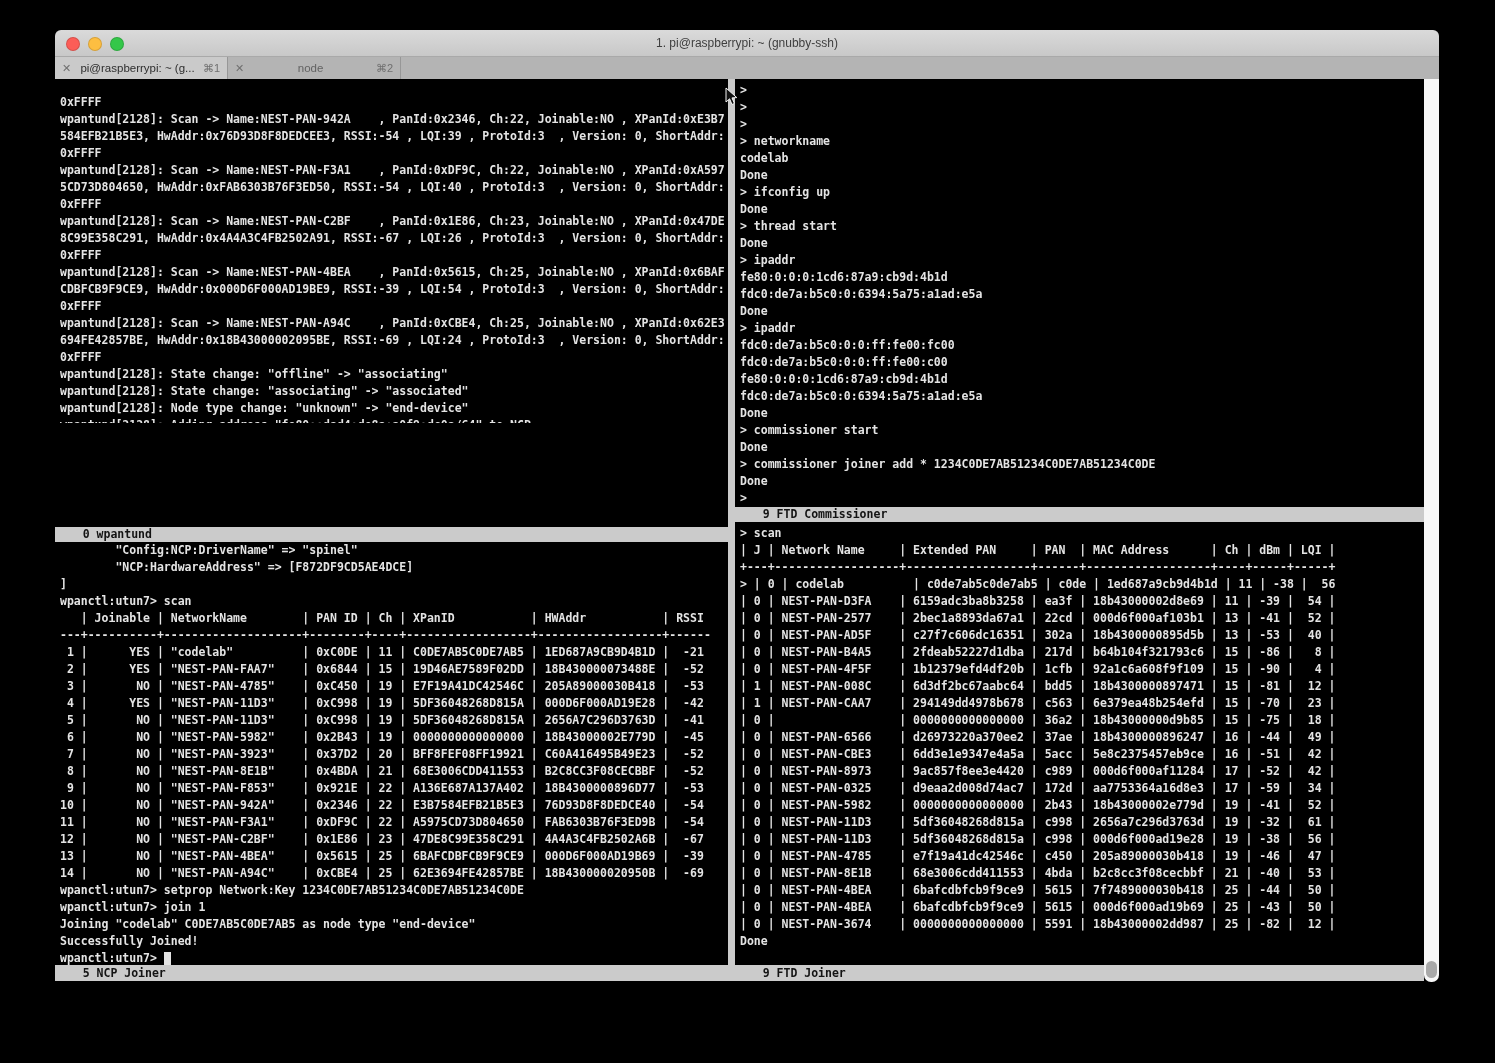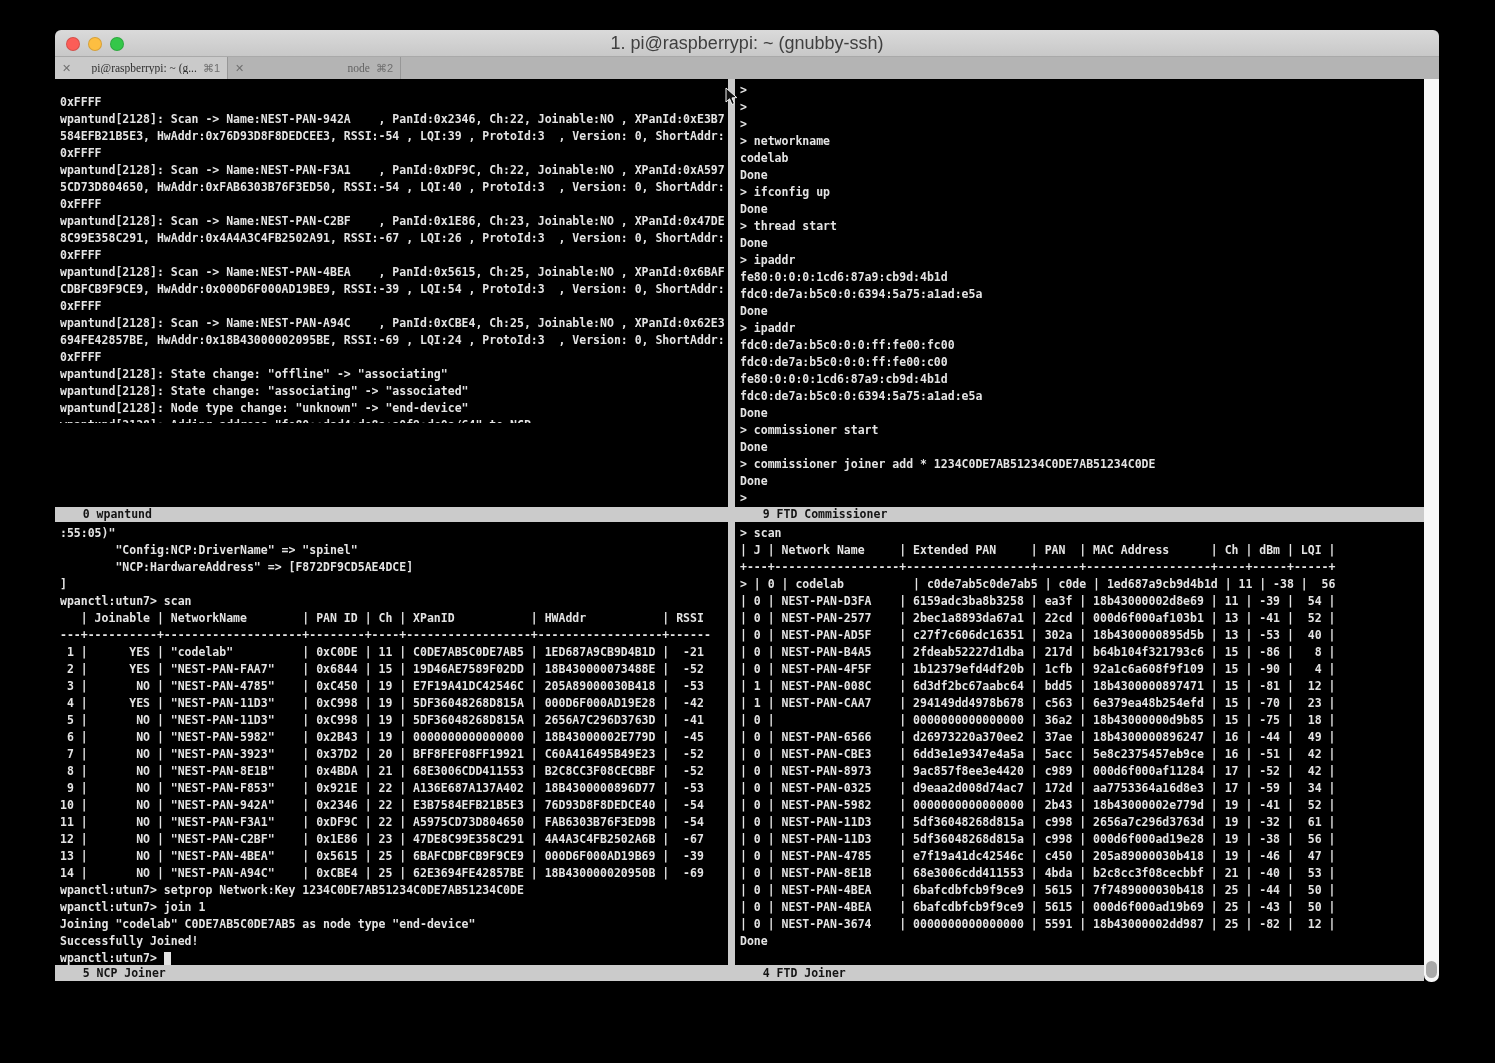--- a/index.html
+++ b/index.html
@@ -17,36 +17,36 @@
     position:relative;height:26px;
     background:linear-gradient(#dadada,#c8c8c8);
     border-bottom:1px solid #a9a9a9;
   }
   .traffic{position:absolute;left:11px;top:7px;display:flex;gap:8px;}
   .light{width:12px;height:12px;border-radius:50%;display:inline-block;border:0.5px solid rgba(0,0,0,.15);}
   .light.red{background:var(--traffic-red,#fc5d57);}
   .light.yellow{background:var(--traffic-yellow,#fdbe41);}
   .light.green{background:var(--traffic-green,#34c749);}
   .title{
-    text-align:center;line-height:26px;font-size:18px;color:#3f3f3f;
+    text-align:center;line-height:26px;font-size:12px;color:#3f3f3f;
     white-space:nowrap;overflow:hidden;
   }
   
   .tabbar{
     height:22px;background:#b4b4b4;display:flex;align-items:stretch;
     border-bottom:1px solid #8f8f8f;
   }
   .tab{
     width:173px;box-sizing:border-box;display:flex;align-items:center;
     padding:0 7px;font-size:11.5px;color:#636363;
     border-right:1px solid #979797;
   }
   .tab.active{background:#cacaca;color:#2e2e2e;}
   .tab .close{font-size:11px;color:#6f6f6f;margin-right:7px;cursor:default;}
-  .tab .tlabel{flex:1;text-align:right;white-space:nowrap;overflow:hidden;font-family:Liberation Serif, serif;}
+  .tab .tlabel{flex:1;text-align:center;white-space:nowrap;overflow:hidden;}
   .tab .shortcut{margin-left:6px;color:#6f6f6f;font-size:11px;white-space:nowrap;}
   
   .terminal{
     position:absolute;left:0;top:49px;right:0;bottom:0;
     background:var(--terminal-bg,#000);
     font-family:"DejaVu Sans Mono", monospace;
     font-weight:bold;font-size:11.5px;color:var(--terminal-fg,#e4e4e4);
   }
   .pane{position:absolute;overflow:hidden;}
   .pane pre{
@@ -59,21 +59,21 @@
   .pane-br{left:680px;top:443px;width:601px;height:443px;}
   .vdivider{
     position:absolute;left:673px;top:0;width:7px;height:902px;
     background:var(--caption-bg,#cbcbcb);
   }
   .sbar{
     position:absolute;height:15px;line-height:15px;
     background:var(--caption-bg,#cbcbcb);color:var(--caption-fg,#141414);
     white-space:pre;overflow:hidden;
   }
-  .sbar-tl{left:0;top:428px;width:673px;}
+  .sbar-tl{left:0;top:448px;width:673px;}
   .sbar-tr{left:680px;top:428px;width:689px;}
   .sbar-bl{left:0;top:886px;width:673px;height:16px;line-height:16px;}
   .sbar-br{left:680px;top:886px;width:689px;height:16px;line-height:16px;}
   .cursor{
     position:absolute;left:109px;top:430px;width:7px;height:14px;
     background:var(--terminal-fg,#e4e4e4);
   }
   .scrollbar{
     position:absolute;left:1369px;top:0;width:15px;height:903px;
     background:var(--scrollbar-track,#f7f7f7);
@@ -225,21 +225,21 @@
 | 0 | NEST-PAN-4BEA    | 6bafcdbfcb9f9ce9 | 5615 | 000d6f000ad19b69 | 25 | -43 |  50 |
 | 0 | NEST-PAN-3674    | 0000000000000000 | 5591 | 18b43000002dd987 | 25 | -82 |  12 |
 Done</pre>
     </div>
 
     <div class="vdivider"></div>
 
     <div class="sbar sbar-tl">    0 wpantund</div>
     <div class="sbar sbar-tr">    9 FTD Commissioner</div>
     <div class="sbar sbar-bl">    5 NCP Joiner</div>
-    <div class="sbar sbar-br">    4 FTD Joiner</div>
+    <div class="sbar sbar-br">    9 FTD Joiner</div>
 
     <div class="scrollbar">
       <div class="thumb"></div>
     </div>
 
     <svg class="pointer" width="13" height="19" viewBox="0 0 13 19">
       <path d="M1 1 L1 15 L4.6 11.8 L7 17.5 L9.4 16.4 L7 10.9 L11.8 10.6 Z" fill="#111111" stroke="#f5f5f5" stroke-width="1"></path>
     </svg>
 
   </div>

